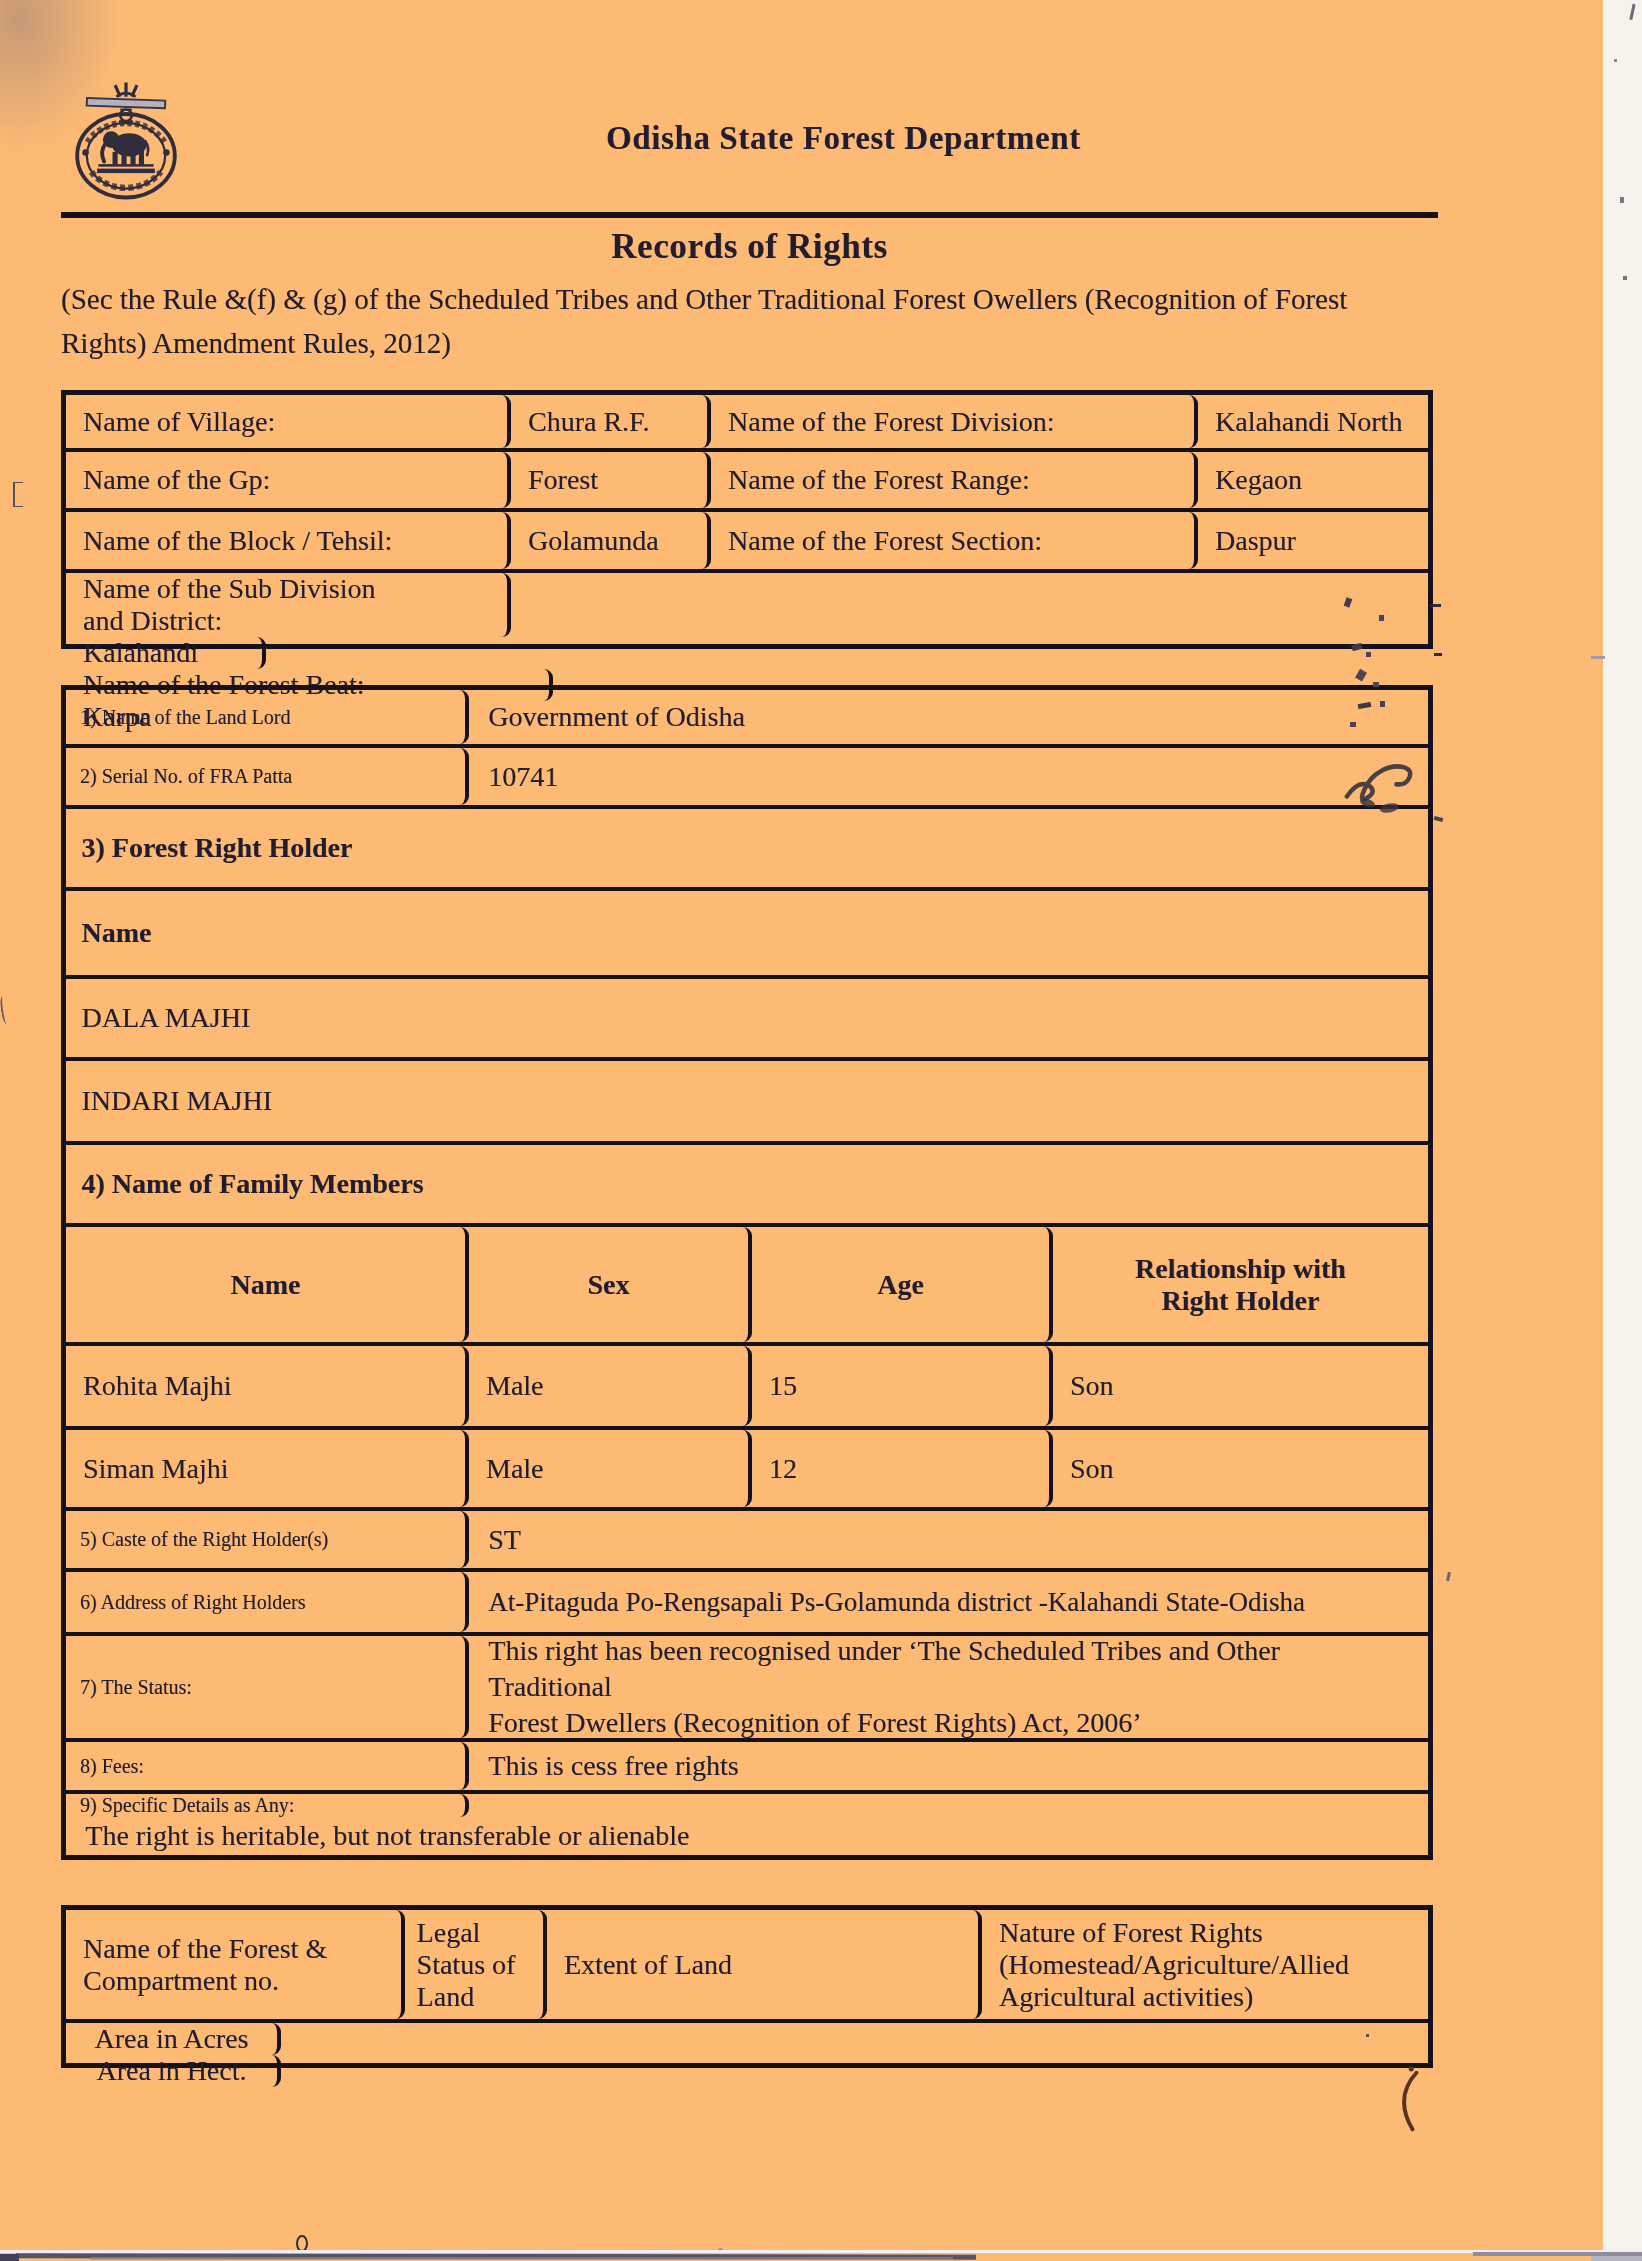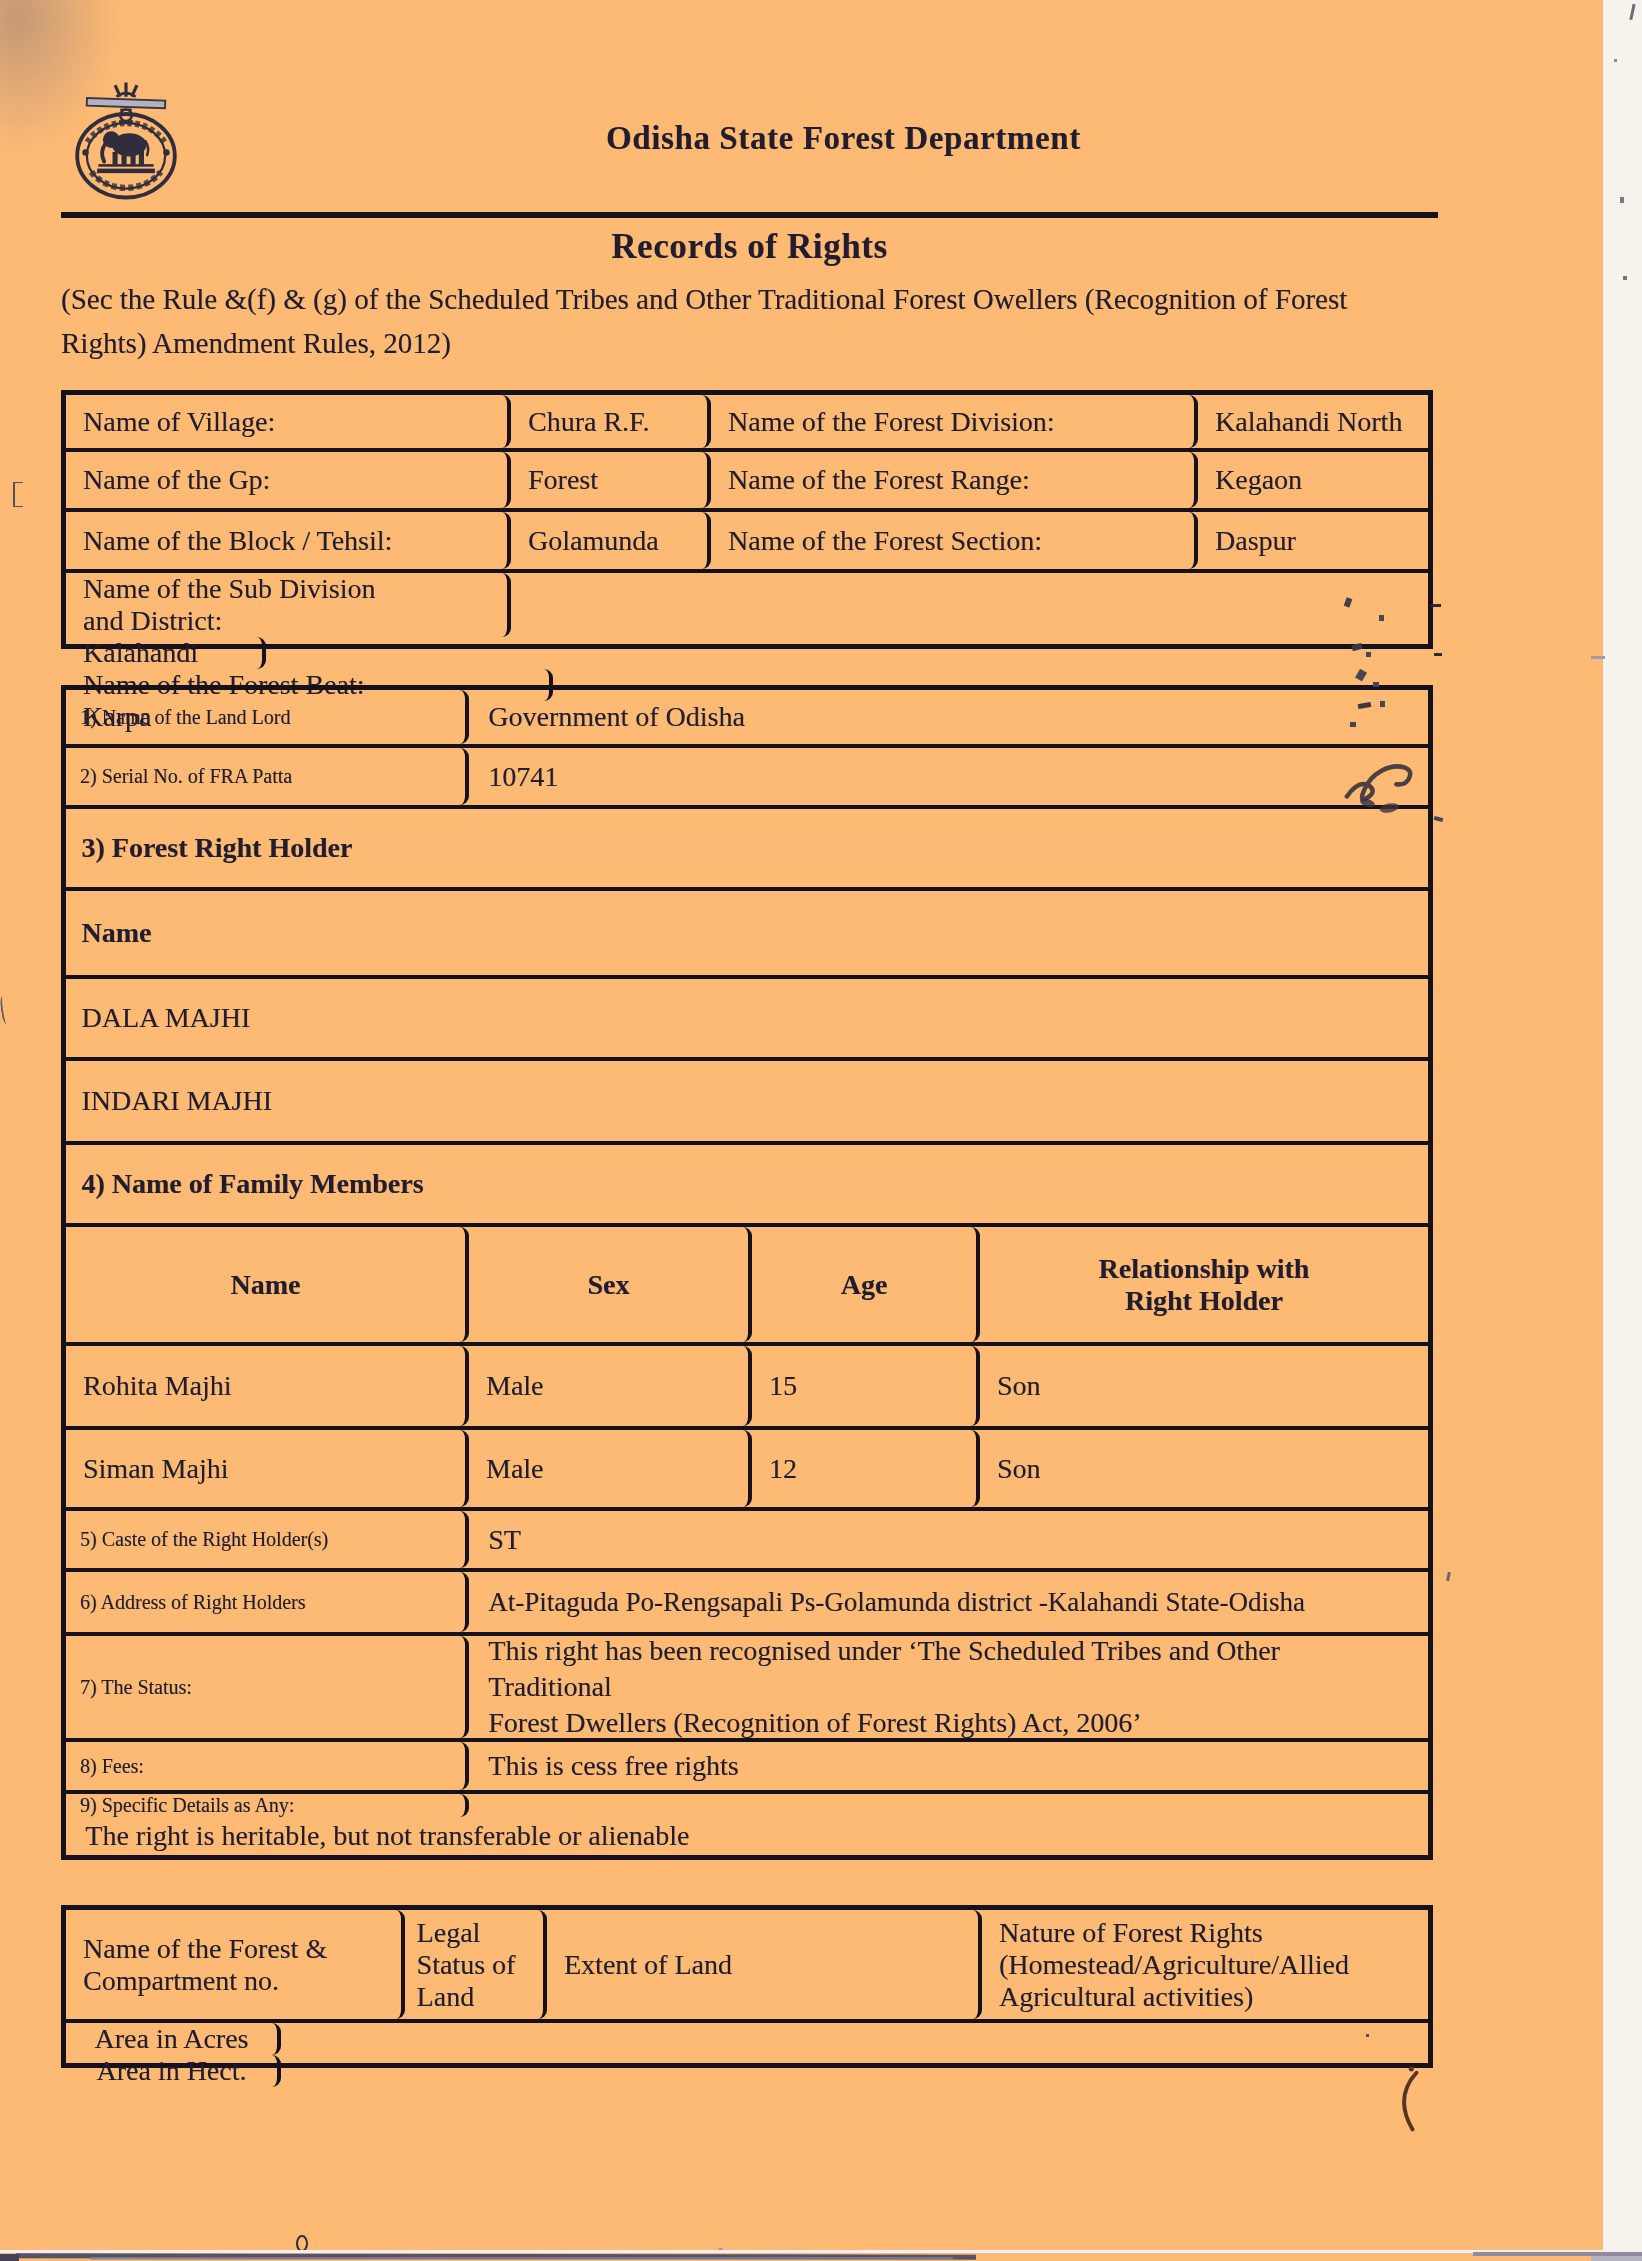--- a/index.html
+++ b/index.html
@@ -35,21 +35,21 @@
   .t1 .val1{width:200px;}
   .t1 .lab2{width:487px;}
   .t1 .val2{flex:1;}
   
   .t2{top:685px;}
   .t2 .lab{width:403px;font-size:20px;padding-left:14px;}
   .t2 .val{flex:1;padding-left:19.3px;}
   .t2 .full{flex:1;padding-left:15.5px;}
   .fam-name{width:403px;}
   .fam-sex{width:283px;}
-  .fam-age{width:228px;}
+  .fam-age{width:301px;}
   .fam-rel{flex:1;}
   .statusv{line-height:36px;}
   
   .t3{top:1905px;}
   .t3 .c1{width:339px;}
   .t3 .c2{width:142px;}
   .t3 .ext{width:435px;}
   .t3 .c3a{width:215px;}
   .t3 .c3b{width:215px;}
   .t3 .c4{flex:1;}

